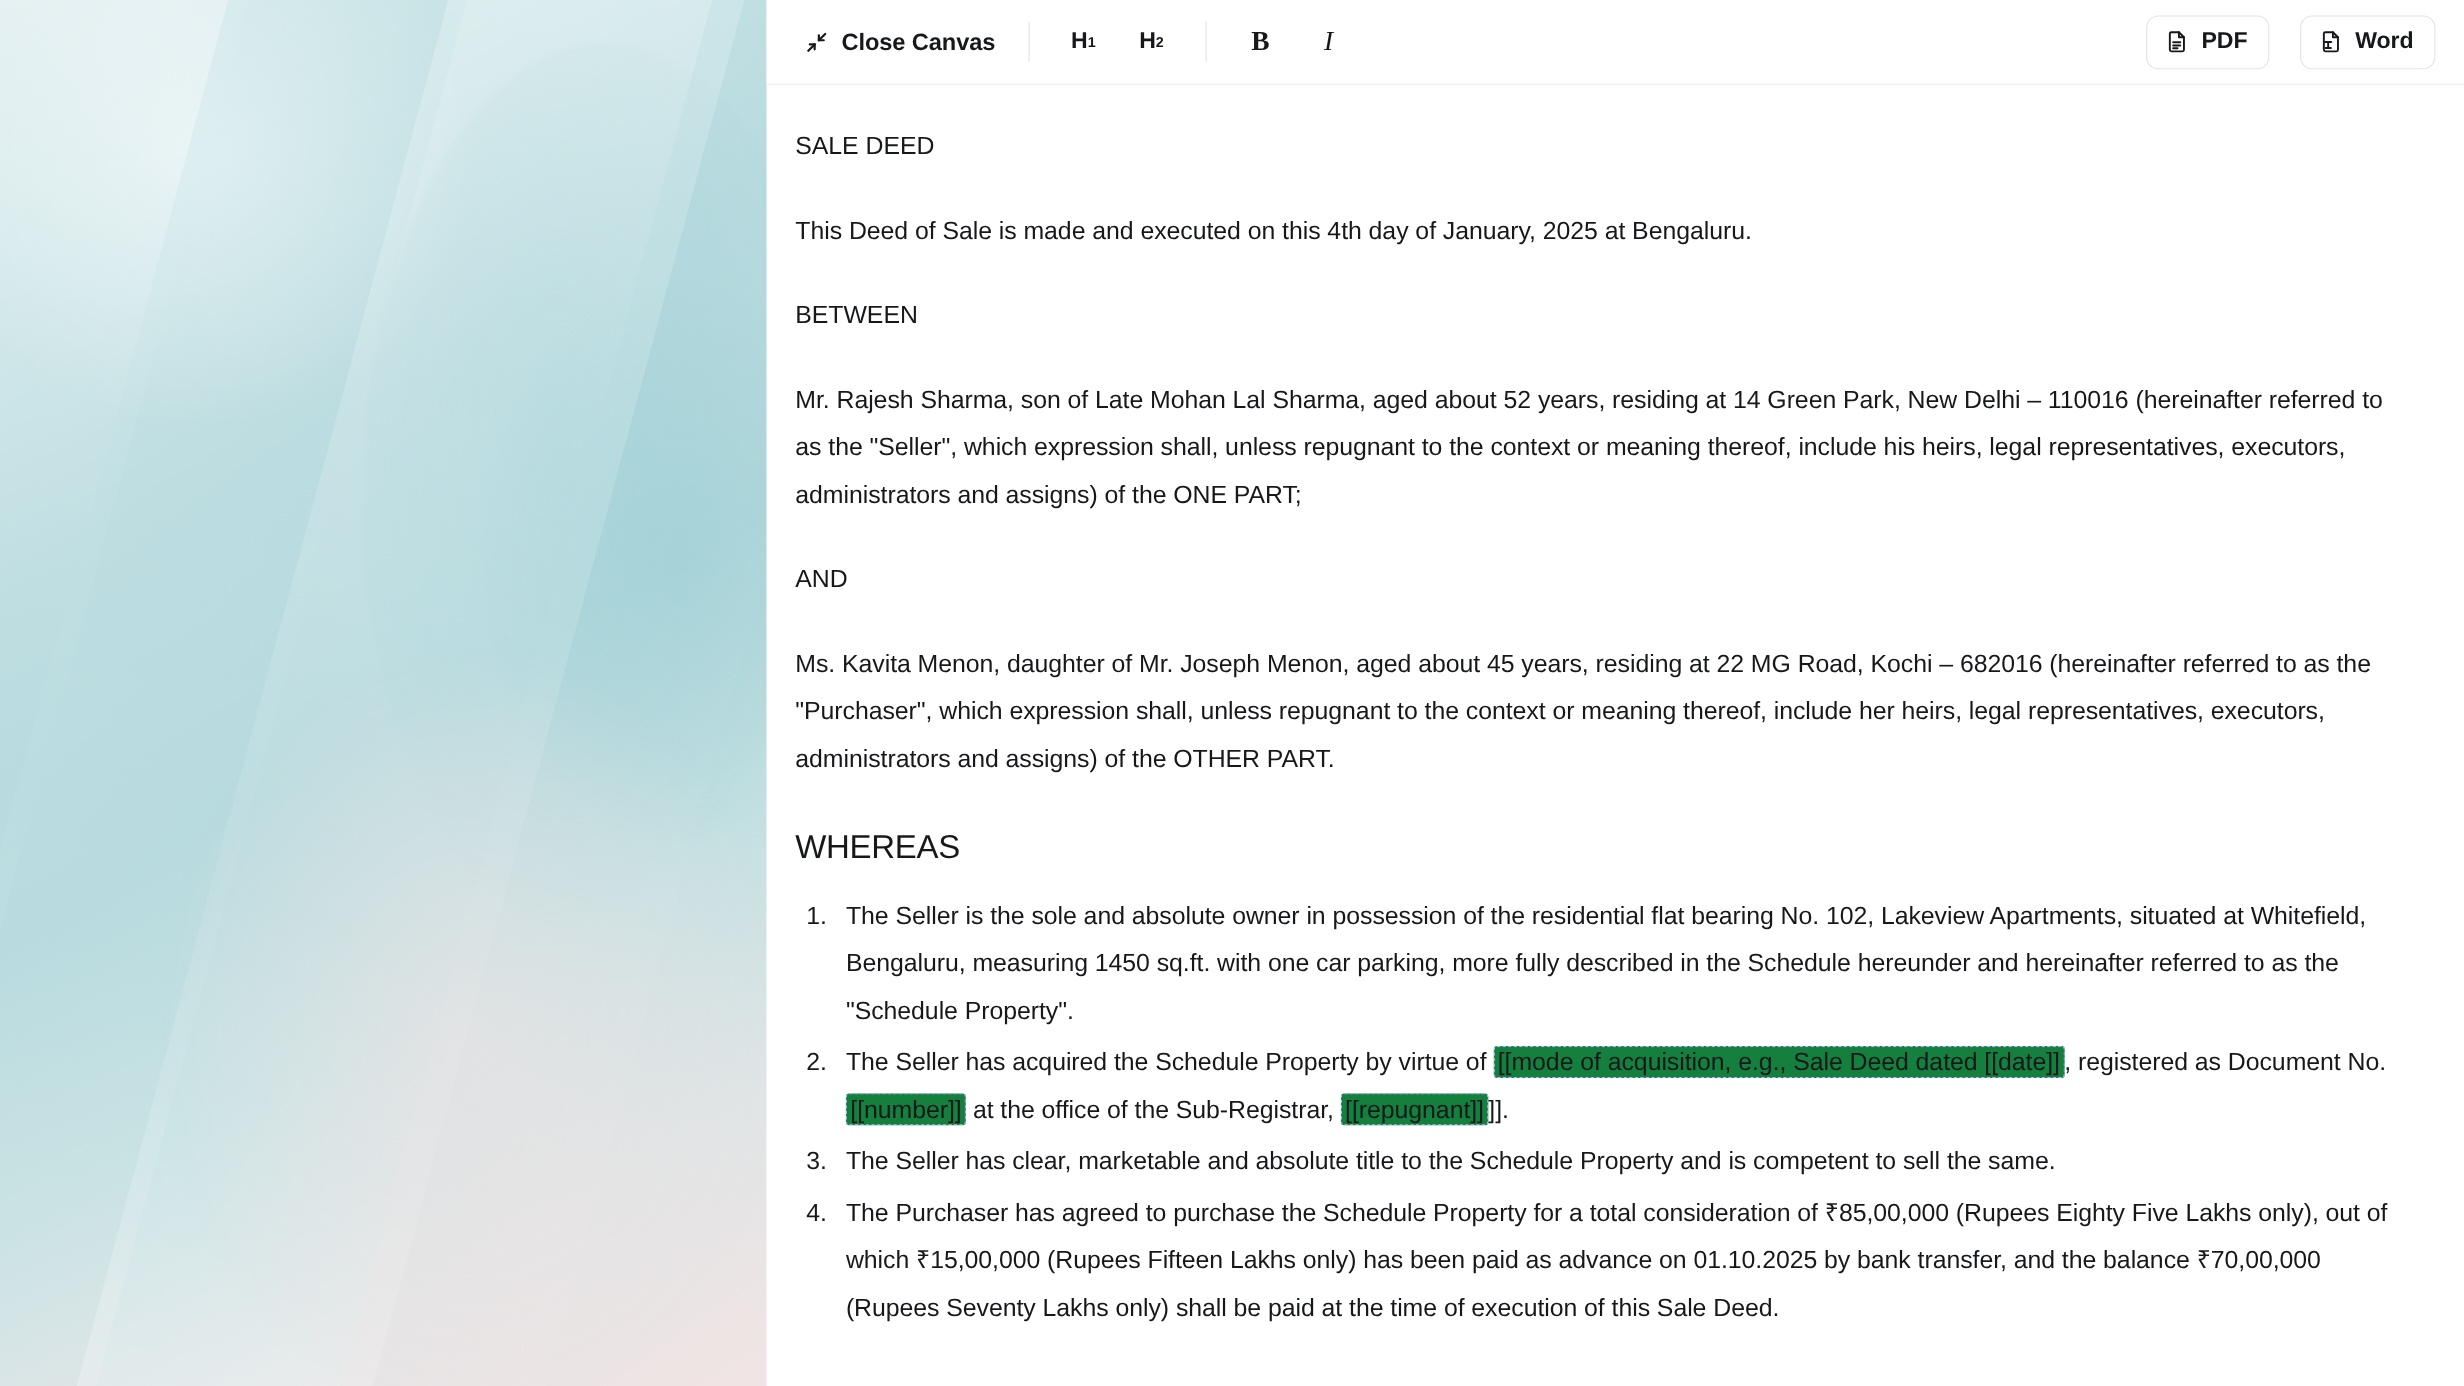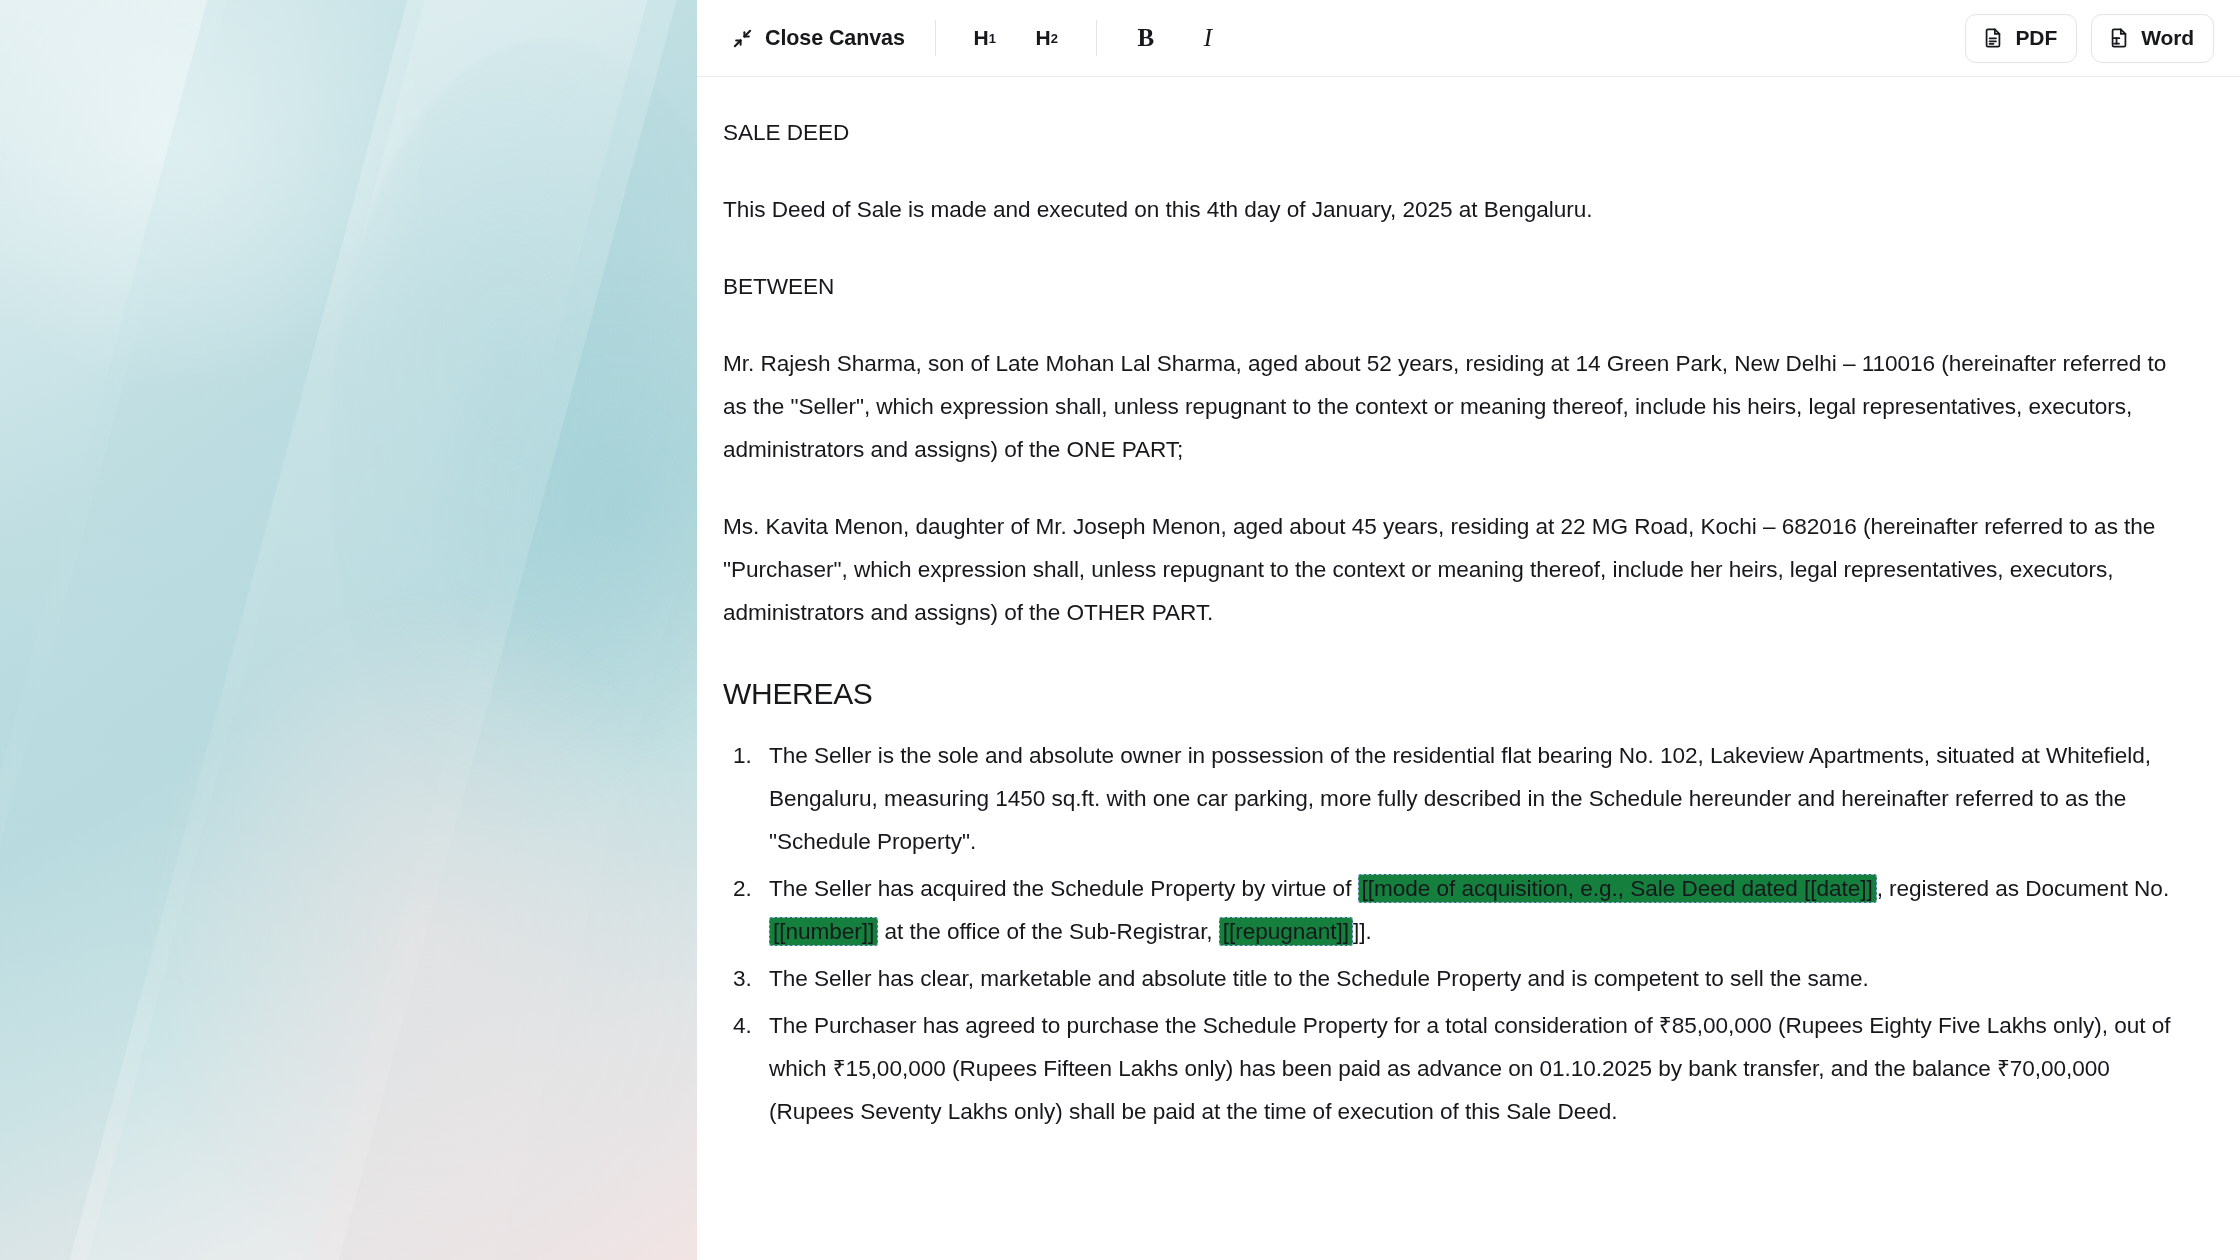--- a/index.html
+++ b/index.html
@@ -75,21 +75,21 @@
   #toolbar {
     flex: 0 0 77px;
     height: 77px;
     border-bottom: 1px solid #ececef;
     background: #ffffff;
     display: flex;
     align-items: center;
     padding: 0 26px 0 22px;
   }
   .tb-left  { display: flex; align-items: center; gap: 0px; }
-  .tb-right { margin-left: auto; display: flex; align-items: center; gap: 14px; }
+  .tb-right { margin-left: auto; display: flex; align-items: center; gap: 28px; }
 
   .close-canvas-btn {
     display: flex;
     align-items: center;
     gap: 11px;
     padding: 8px 12px;
     border: none;
     background: transparent;
     border-radius: 8px;
     cursor: pointer;
@@ -277,20 +277,21 @@
       </div>
     </div>
 
     <div id="doc-scroll">
       <div id="doc">
 
         <p>SALE DEED</p>
         <p>This Deed of Sale is made and executed on this 4th day of January, 2025 at Bengaluru.</p>
         <p>BETWEEN</p>
         <p>Mr. Rajesh Sharma, son of Late Mohan Lal Sharma, aged about 52 years, residing at 14 Green Park, New Delhi – 110016 (hereinafter referred to as the "Seller", which expression shall, unless repugnant to the context or meaning thereof, include his heirs, legal representatives, executors, administrators and assigns) of the ONE PART;</p>
+        <p>AND</p>
         <p>Ms. Kavita Menon, daughter of Mr. Joseph Menon, aged about 45 years, residing at 22 MG Road, Kochi – 682016 (hereinafter referred to as the "Purchaser", which expression shall, unless repugnant to the context or meaning thereof, include her heirs, legal representatives, executors, administrators and assigns) of the OTHER PART.</p>
 
         <h2 class="doc-h2">WHEREAS</h2>
 
         <ol class="doc-list" id="clause-list">
             <li><span>The Seller is the sole and absolute owner in possession of the residential flat bearing No. 102, Lakeview Apartments, situated at Whitefield, Bengaluru, measuring 1450 sq.ft. with one car parking, more fully described in the Schedule hereunder and hereinafter referred to as the "Schedule Property".</span></li>
             <li><span>The Seller has acquired the Schedule Property by virtue of </span><span class="placeholder">[[mode of acquisition, e.g., Sale Deed dated [[date]]</span><span>, registered as Document No. </span><span class="placeholder">[[number]]</span><span> at the office of the Sub-Registrar, </span><span class="placeholder">[[repugnant]]</span><span>]].</span></li>
             <li><span>The Seller has clear, marketable and absolute title to the Schedule Property and is competent to sell the same.</span></li>
             <li><span>The Purchaser has agreed to purchase the Schedule Property for a total consideration of ₹85,00,000 (Rupees Eighty Five Lakhs only), out of which ₹15,00,000 (Rupees Fifteen Lakhs only) has been paid as advance on 01.10.2025 by bank transfer, and the balance ₹70,00,000 (Rupees Seventy Lakhs only) shall be paid at the time of execution of this Sale Deed.</span></li>
           </ol>

